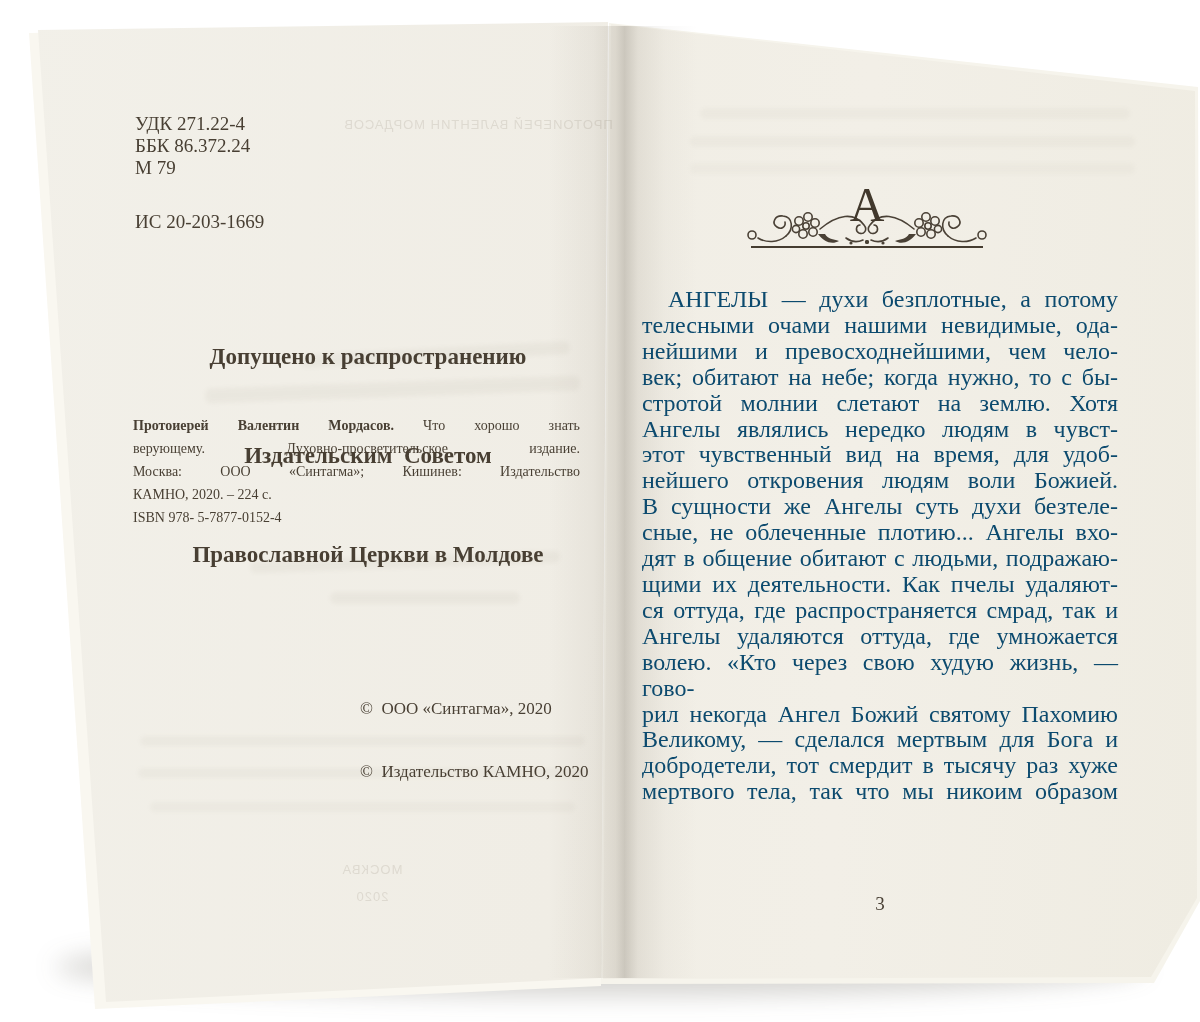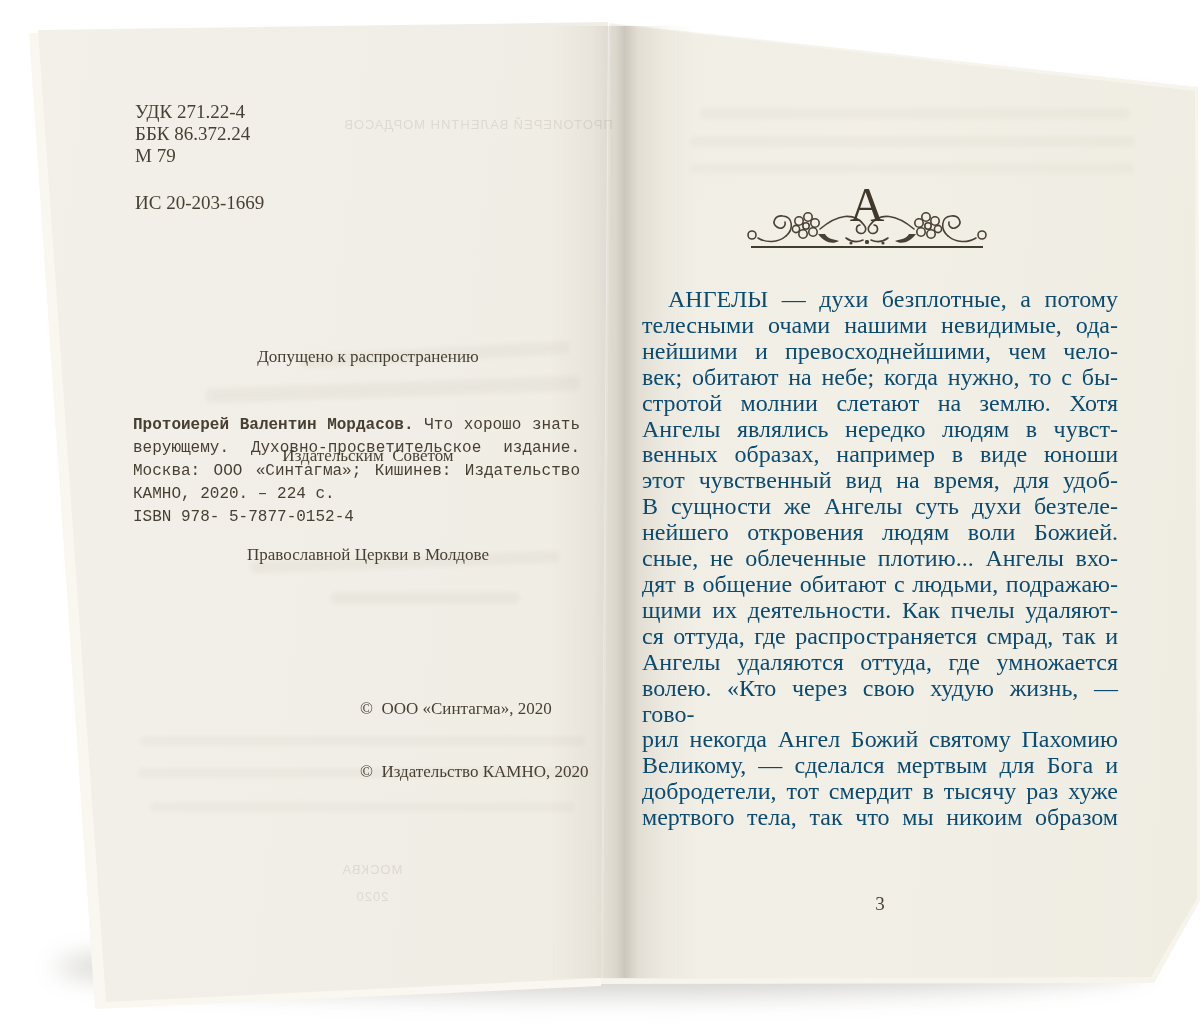--- a/index.html
+++ b/index.html
@@ -25,24 +25,24 @@
               background:linear-gradient(93deg,#dcd7c8 0%,#eae7db 4%,#f0ede4 30%,#f2efe7 70%,#efece2 100%);
               clip-path:polygon(611px 24px,1195px 91px,1197px 898px,1151px 977px,603px 979px);}
 
   
   .gutter{left:548px;top:26px;width:150px;height:952px;
           background:linear-gradient(to right,rgba(90,78,60,0) 0%,rgba(90,78,60,0.06) 30%,
           rgba(90,78,60,0.14) 45%,rgba(70,60,45,0.22) 51%,rgba(90,78,60,0.10) 60%,
           rgba(90,78,60,0.03) 78%,rgba(90,78,60,0) 100%);}
 
   
-  .udc{left:135px;top:101px;font-size:19px;line-height:22px;}
-  .udc-isc{margin-top:25px;}
-  .approval{left:150px;top:274px;width:436px;text-align:center;font-size:17px;line-height:33px;white-space:pre-wrap;}
-  .biblio{left:133px;top:414px;width:447px;font-size:16px;line-height:23px;font-family:Liberation Mono, monospace;}
+  .udc{left:135px;top:113px;font-size:19px;line-height:22px;}
+  .udc-isc{margin-top:32px;}
+  .approval{left:150px;top:274px;width:436px;text-align:center;font-size:23px;line-height:33px;white-space:pre-wrap;font-weight:bold;}
+  .biblio{left:133px;top:414px;width:447px;font-size:14px;line-height:23px;}
   .just{text-align:justify;text-align-last:justify;}
   .isbn{}
   .copyright{left:360px;top:656px;font-size:17px;line-height:21px;white-space:pre-wrap;}
   b{font-weight:bold;}
 
   
   .st-text{transform:scaleX(-1);font-family:"Liberation Sans","DejaVu Sans",sans-serif;
            color:rgba(128,118,99,0.17);white-space:nowrap;}
   .st-lefttop{left:328px;top:117px;width:300px;font-size:13px;letter-spacing:1px;text-align:center;}
   .st-moscow{left:302px;top:856px;width:140px;font-size:13px;letter-spacing:1px;line-height:27px;text-align:center;}
@@ -142,24 +142,23 @@
     <div class="ornament-rule"></div>
   </div>
 
   <div class="abs entry">
     <div class="jline first">АНГЕЛЫ — духи безплотные, а потому</div>
     <div class="jline">телесными очами нашими невидимые, ода-</div>
     <div class="jline">нейшими и превосходнейшими, чем чело-</div>
     <div class="jline">век; обитают на небе; когда нужно, то с бы-</div>
     <div class="jline">стротой молнии слетают на землю. Хотя</div>
     <div class="jline">Ангелы являлись нередко людям в чувст-</div>
-    <div class="jline">венных образах, например в виде юноши</div>
     <div class="jline">этот чувственный вид на время, для удоб-</div>
+    <div class="jline">нейшего откровения людям воли Божией.</div>
     <div class="jline">В сущности же Ангелы суть духи безтеле-</div>
-    <div class="jline">нейшего откровения людям воли Божией.</div>
     <div class="jline">сные, не облеченные плотию... Ангелы вхо-</div>
     <div class="jline">дят в общение обитают с людьми, подражаю-</div>
     <div class="jline">щими их деятельности. Как пчелы удаляют-</div>
     <div class="jline">ся оттуда, где распространяется смрад, так и</div>
     <div class="jline">Ангелы удаляются оттуда, где умножается</div>
     <div class="jline">волею. «Кто через свою худую жизнь, — гово-</div>
     <div class="jline">рил некогда Ангел Божий святому Пахомию</div>
     <div class="jline">Великому, — сделался мертвым для Бога и</div>
     <div class="jline">добродетели, тот смердит в тысячу раз хуже</div>
     <div class="jline">мертвого тела, так что мы никоим образом</div>

